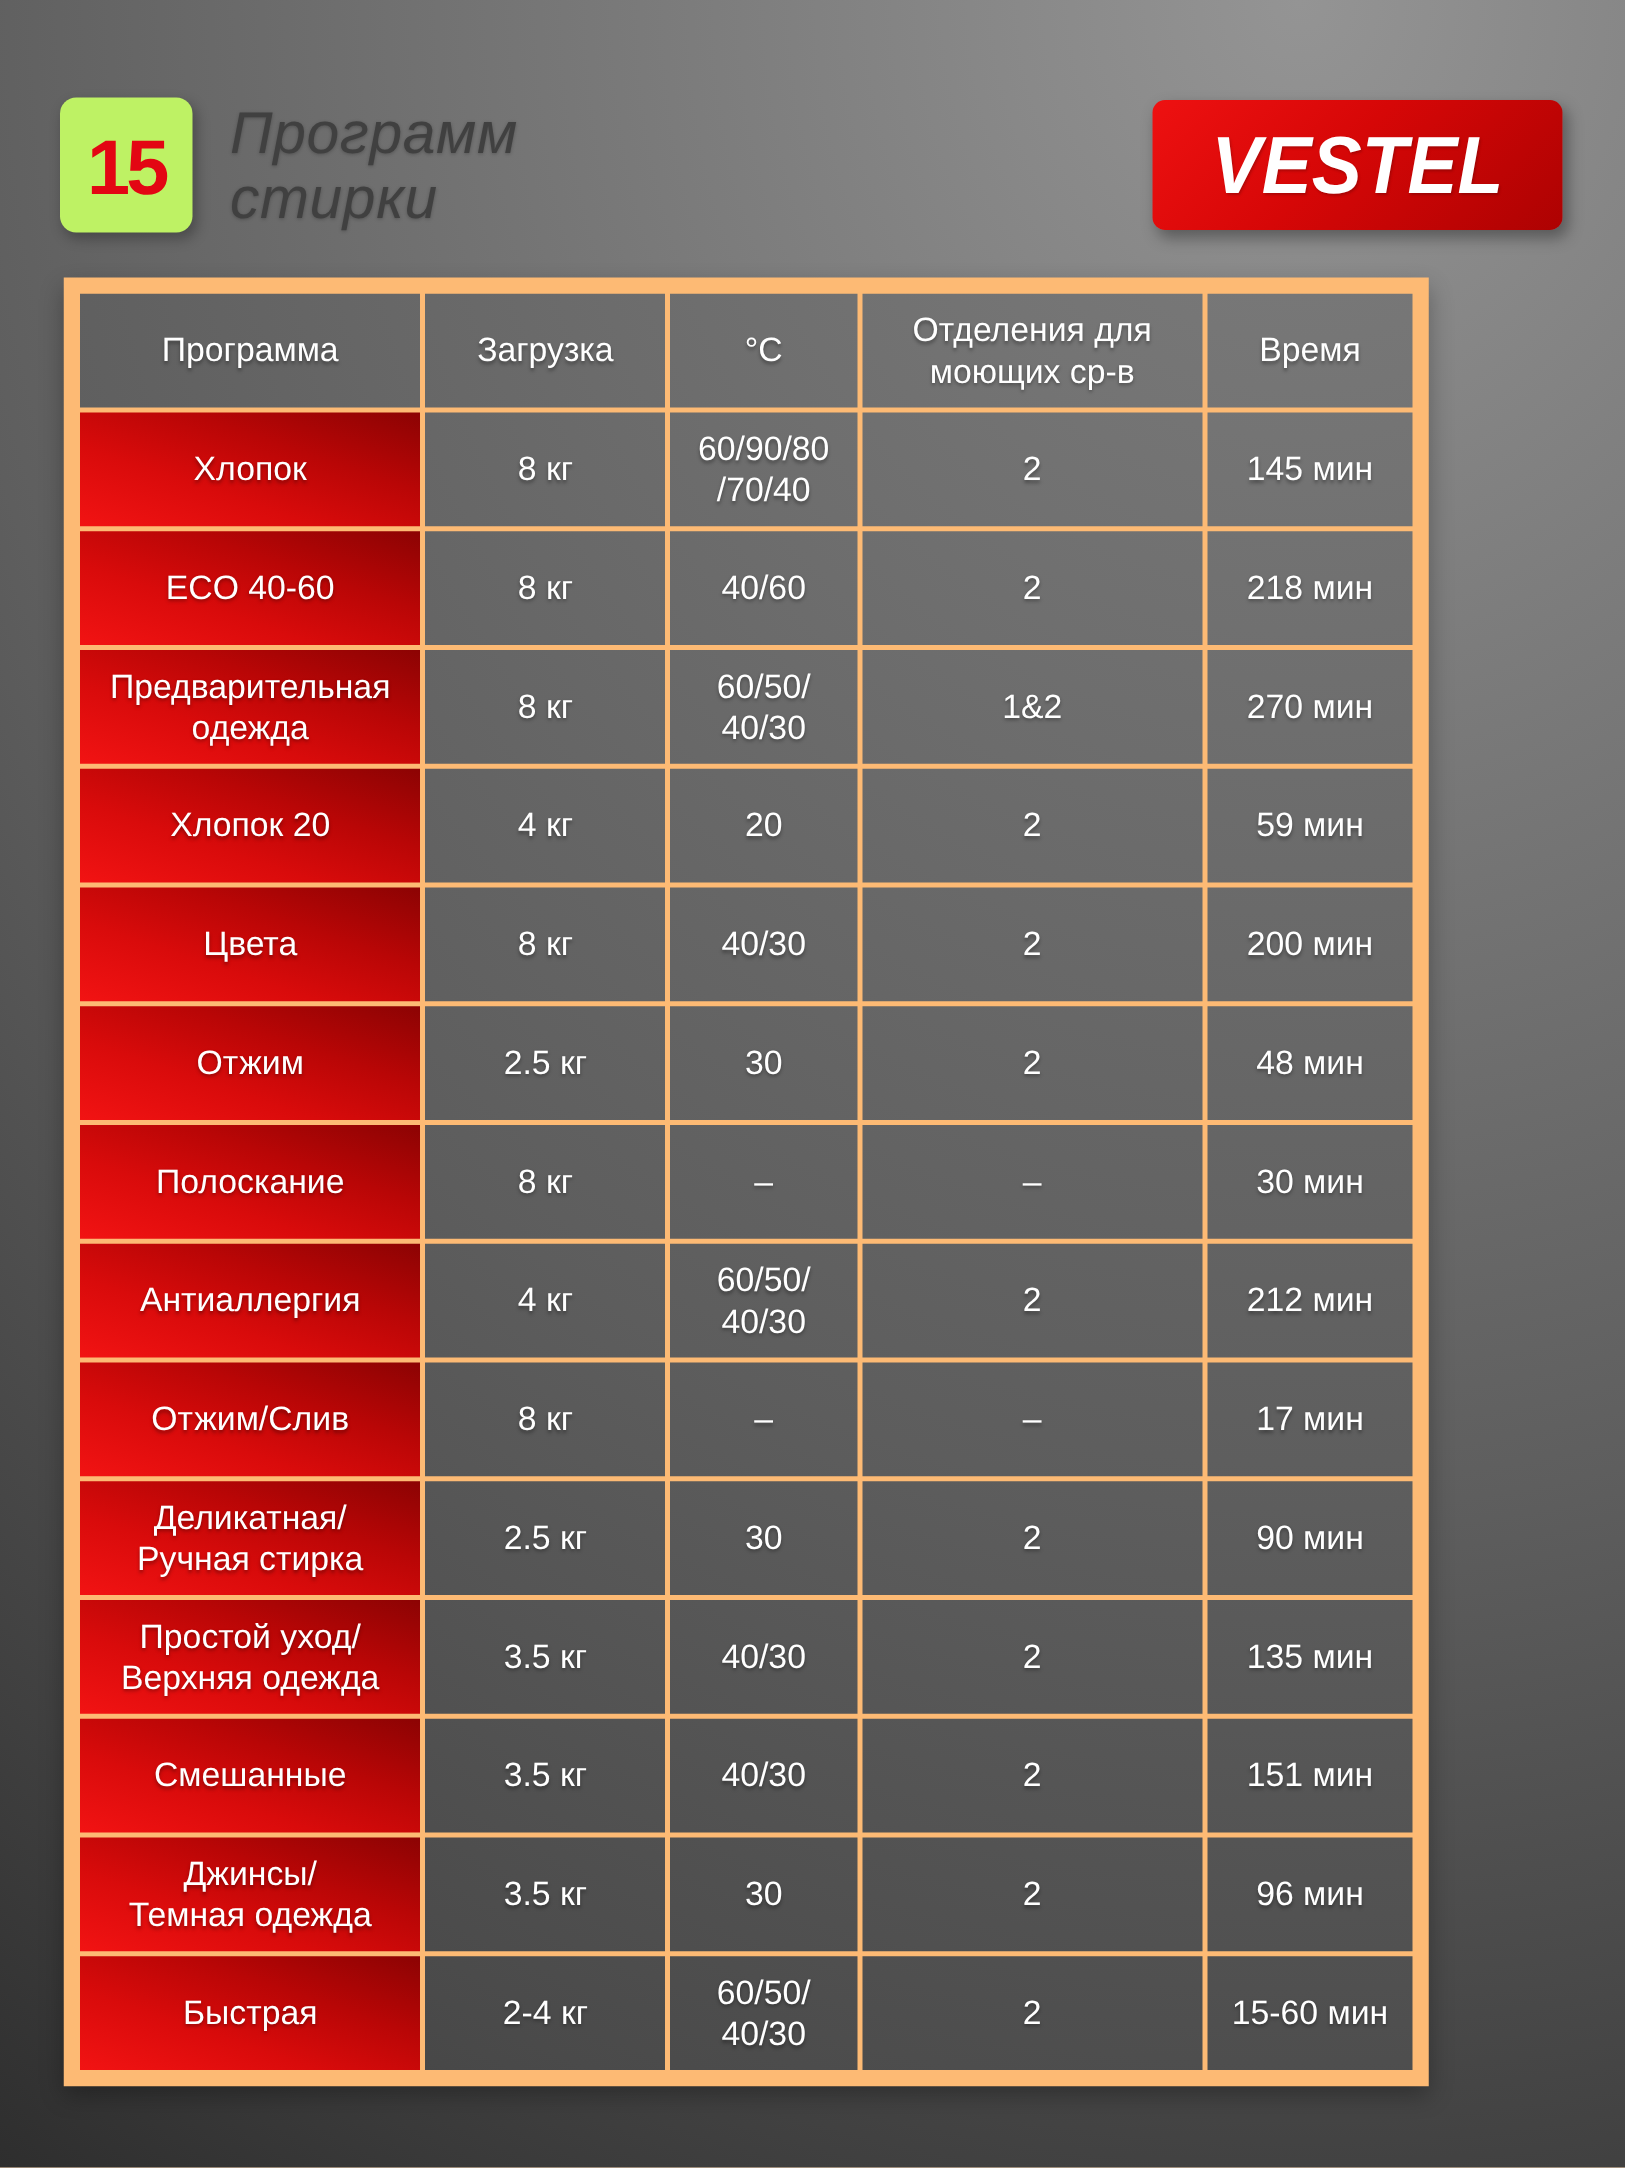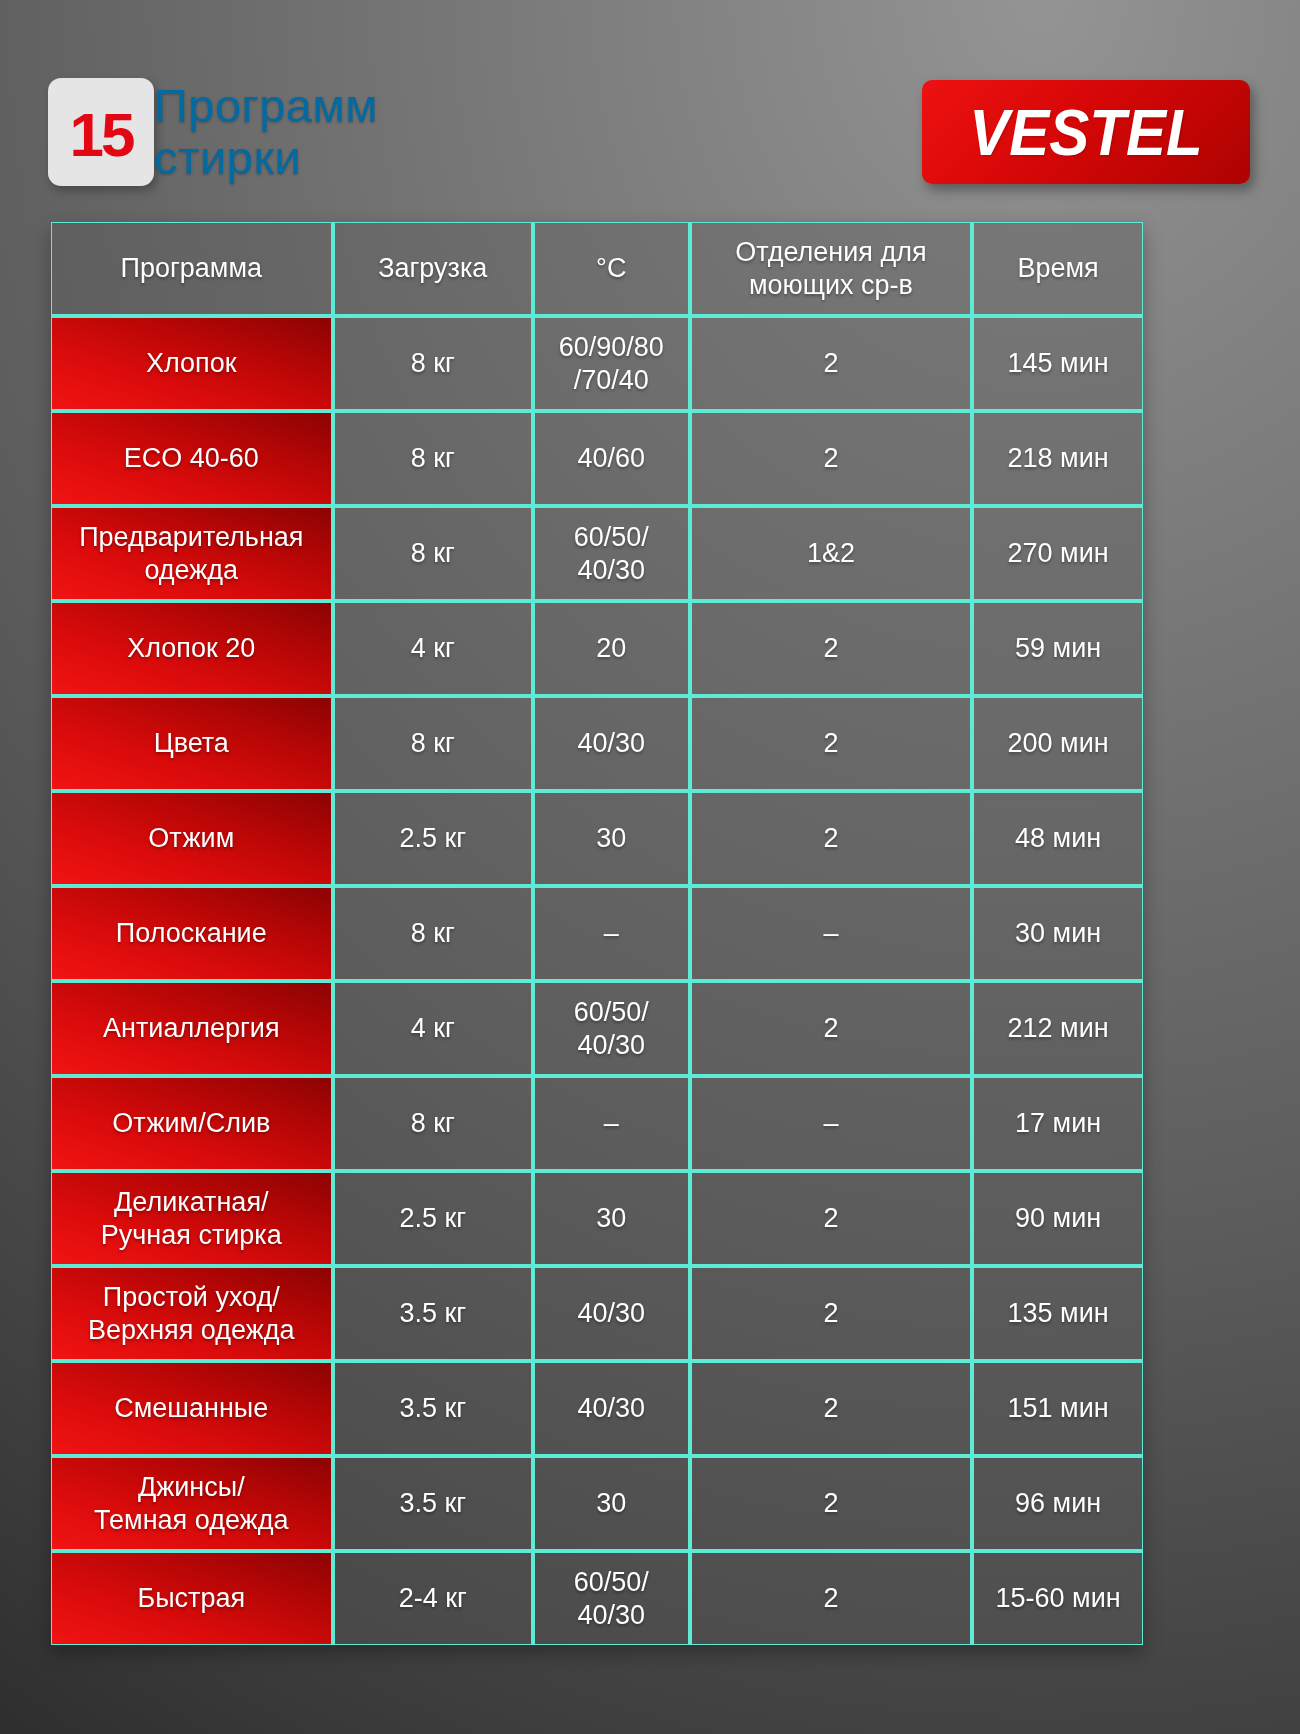--- a/index.html
+++ b/index.html
@@ -16,40 +16,42 @@
   
   .header {
     position: absolute;
     top: 78px; left: 48px; right: 50px;
     height: 108px;
     display: flex;
     align-items: center;
   }
   .badge {
     width: 106px; height: 108px;
-    background: #e5e5e5;
+    background: #bef264;
     border-radius: 13px;
     display: flex; align-items: center; justify-content: center;
     box-shadow: 3px 5px 10px rgba(0,0,0,0.28);
   }
   .badge-num {
     color: #e30613;
     font-size: 62px;
     font-weight: 800;
     letter-spacing: -3px;
     transform: translateY(2px);
   }
   .page-title {
-    color: #0369a1;
+    margin-left: 30px;
+    color: #404040;
     font-size: 47px;
     font-weight: 300;
     line-height: 1.1;
     white-space: pre-line;
     letter-spacing: 0.5px;
     text-shadow: 0 1px 3px rgba(0,0,0,0.25);
+    font-style: italic;
   }
   .logo {
     margin-left: auto;
     width: 328px; height: 104px;
     border-radius: 10px;
     background: linear-gradient(135deg, #ee1111 0%, #d60707 45%, #ad0202 100%);
     display: flex; align-items: center; justify-content: center;
     box-shadow: 4px 6px 12px rgba(0,0,0,0.35);
   }
   .logo-text {
@@ -61,22 +63,22 @@
     transform: scaleY(1.08);
     text-shadow: 1px 1px 2px rgba(0,0,0,0.2);
   }
 
   
   .table {
     position: absolute;
     top: 222px; left: 51px;
     width: 1092px;
     box-sizing: border-box;
-    padding: 1px;
-    background: #5eead4;
+    padding: 13px;
+    background: #fdba74;
     display: grid;
     grid-template-columns: 1.66fr 1.17fr 0.91fr 1.66fr 1fr;
     grid-auto-rows: 91px;
     gap: 4px;
     box-shadow: 0 8px 18px rgba(0,0,0,0.3);
   }
   .trow { display: contents; }
   .cell {
     display: flex;
     align-items: center;

